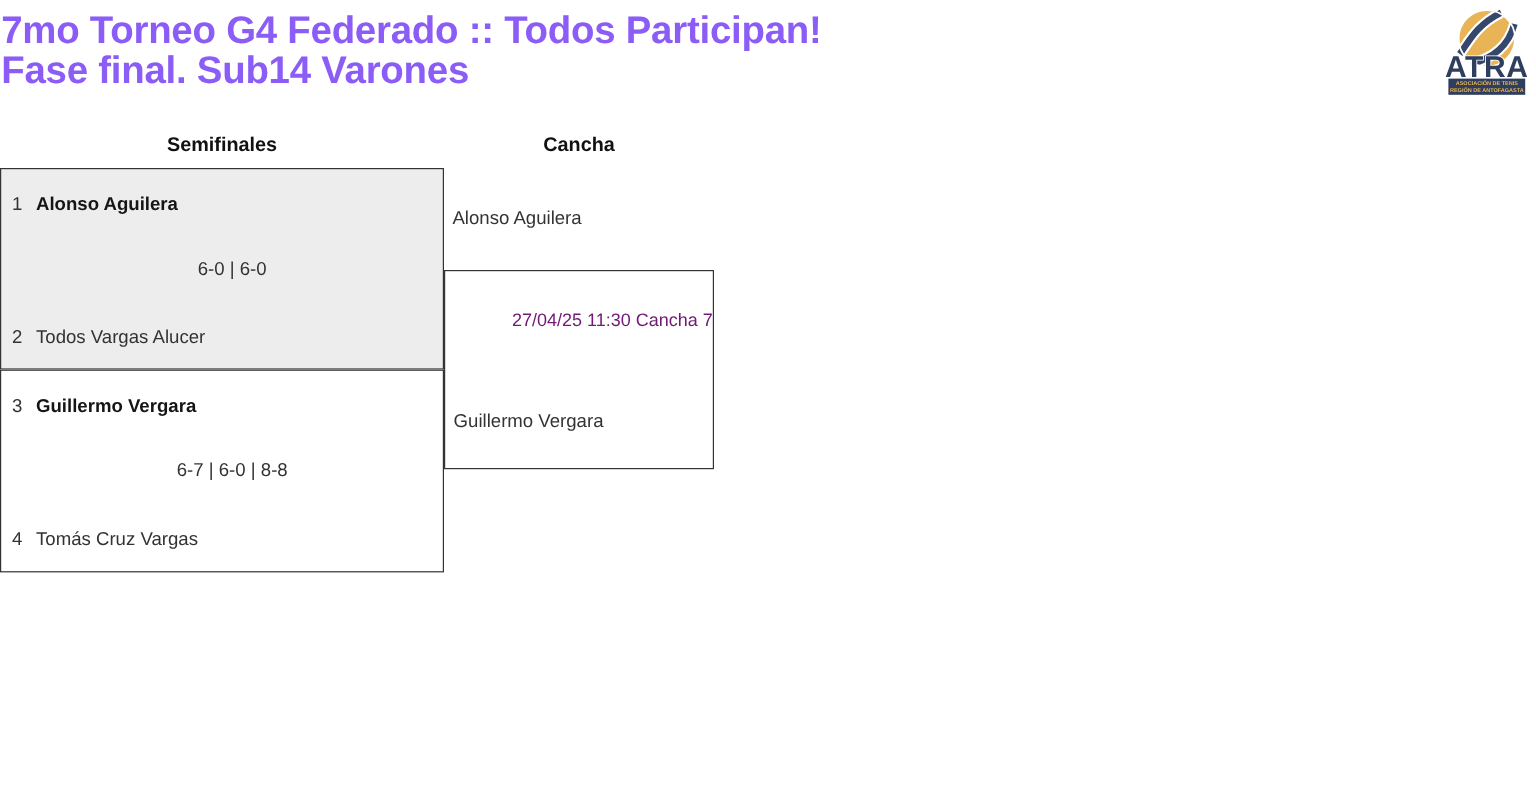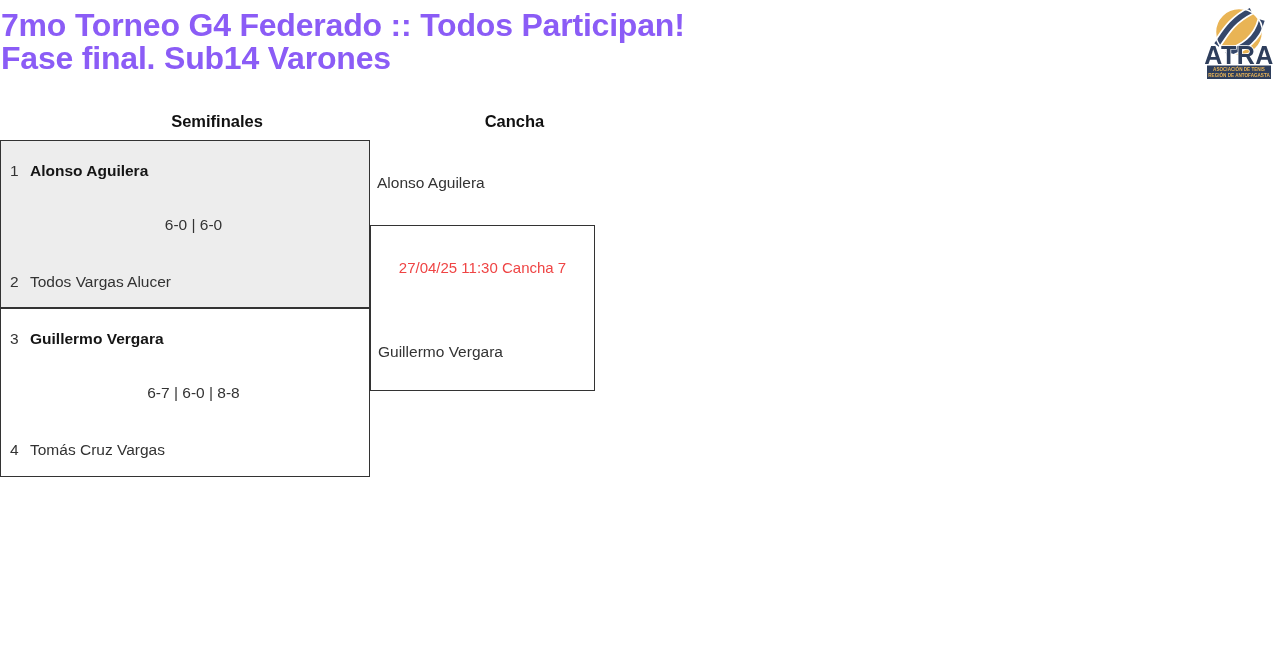--- a/index.html
+++ b/index.html
@@ -41,21 +41,20 @@
   .bracket { position: absolute; left: 0; top: 0; width: 100%; height: 100%; }
 
   .round-label {
     position: absolute;
     top: 110px;
     font-size: 16.5px;
     font-weight: 600;
     color: #111111;
     text-align: center;
     line-height: 22px;
-    margin-left: 32px;
   }
   .round-label.semis { left: 0; width: 370px; }
   .round-label.final { left: 370px; width: 225px; }
 
   .match {
     position: absolute;
     left: 0;
     width: 370px;
     border: 1px solid #333333;
     background: #ffffff;
@@ -108,24 +107,24 @@
     width: 225px;
     height: 166px;
     border: 1px solid #333333;
     background: #ffffff;
   }
   .schedule {
     position: absolute;
     top: 31px;
     left: 0;
     right: 0;
-    text-align: center;
+    text-align: right;
     font-size: 15px;
     line-height: 22px;
-    color: #ef4444;
+    color: #701a75;
     white-space: nowrap;
   }
   .final-p2 {
     position: absolute;
     top: 115px;
     left: 7px;
     font-size: 15.5px;
     line-height: 22px;
     color: #333333;
     white-space: nowrap;

